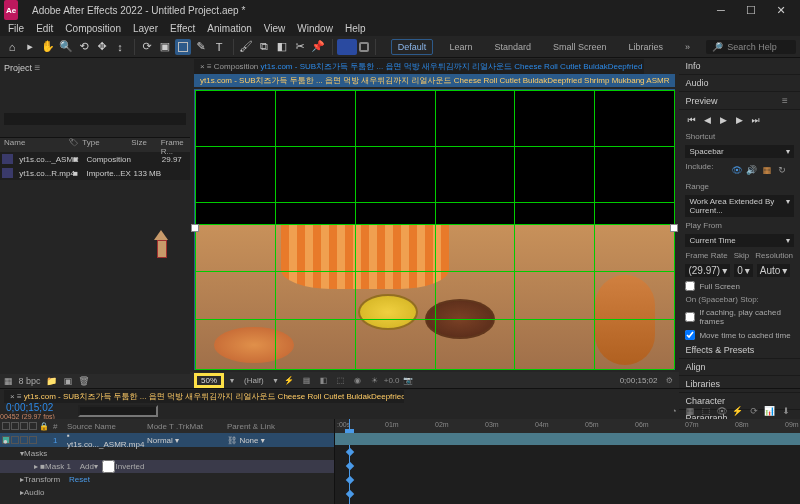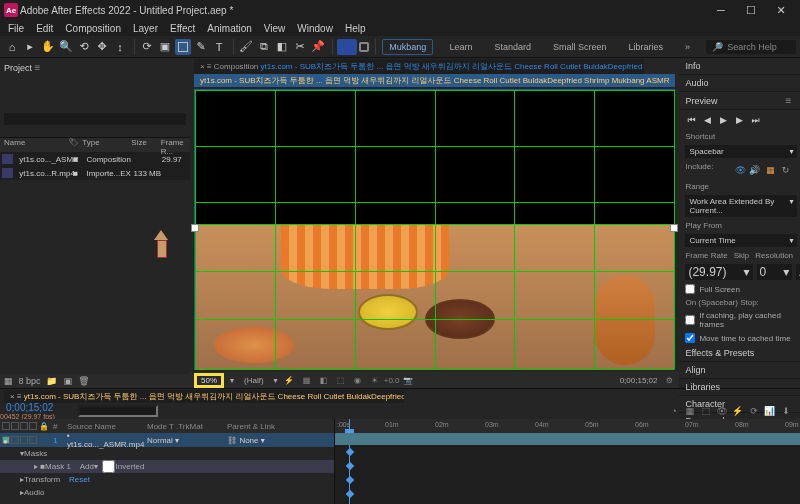--- a/index.html
+++ b/index.html
@@ -1,18 +1,18 @@
 <!DOCTYPE html>
 <html><head>
 <meta charset="utf-8">
 <style>
 * { margin: 0; padding: 0; box-sizing: border-box; font-family: "Segoe UI", Arial, sans-serif; }
 body { background: #1e1e1e; color: #ccc; font-size: 10px; width: 800px; height: 504px; overflow: hidden; position: relative; }
 .titlebar { background: #1e1e1e; height: 20px; display: flex; align-items: center; padding: 0 4px; }
-.ae-logo { width: 14px; height: 14px; background: #be185d; color: #fff; font-size: 8px; font-weight: bold; display: flex; align-items: center; justify-content: center; margin-right: 2px; border-radius: 2px; }
+.ae-logo { width: 14px; height: 20px; background: #be185d; color: #fff; font-size: 8px; font-weight: bold; display: flex; align-items: center; justify-content: center; margin-right: 14px; border-radius: 2px; }
 .titlebar-title { flex: 1; font-size: 10px; color: #ccc; }
 .win-btn { width: 30px; height: 18px; display: flex; align-items: center; justify-content: center; color: #ccc; font-size: 11px; }
 .menubar { background: #1e1e1e; height: 16px; display: flex; align-items: center; padding: 0 4px; gap: 4px; }
 .menubar span { padding: 0 4px; font-size: 10px; color: #ccc; }
 .toolbar { background: #252525; height: 22px; display: flex; align-items: center; padding: 0 4px; border-bottom: 1px solid #111; }
 .tool-grp { display: flex; gap: 2px; align-items: center; padding-right: 6px; margin-right: 4px; border-right: 1px solid #3a3a3a; }
 .tool { width: 16px; height: 16px; display: flex; align-items: center; justify-content: center; color: #ccc; font-size: 11px; border-radius: 2px; }
 .tool.active { background: #2d5a8a; }
 .tool-rect { border: 1px solid #bbb; width: 10px; height: 10px; }
 .toolbar-right { margin-left: auto; display: flex; gap: 10px; align-items: center; }
@@ -66,21 +66,21 @@
 .r-play { display: flex; gap: 4px; padding: 4px 6px; }
 .r-play span { width: 12px; height: 12px; display:flex;align-items:center;justify-content:center; color:#ccc; font-size:9px; }
 .r-sel { background: #1a1a1a; padding: 2px 4px; margin: 2px 6px; font-size: 8px; display:flex; justify-content:space-between; }
 .r-ic-row { display: flex; gap: 3px; padding: 2px 6px; justify-content: flex-end; }
 .r-ic { width: 12px; height: 12px; display:flex;align-items:center;justify-content:center; font-size:9px; }
 .r-ic.blue { color: #4a9ae8; }
 .r-ic.orange { color: #e89a4a; }
 .r-chk { display:flex; gap:4px; align-items:center; padding:2px 6px; font-size:8px; color:#aaa; }
 .r-chk input { width:10px;height:10px; }
 .fr-row { display:flex; gap:4px; padding:2px 6px; }
-.fr-box { background:#1a1a1a; padding:1px 3px; font-size:12px; display:flex; gap:17px; }
+.fr-box { background:#1a1a1a; padding:1px 3px; font-size:10px; display:flex; gap:2px; }
 .timeline { height: 118px; background: #252525; border-top: 1px solid #111; display: flex; flex-direction: column; }
 .tl-tab { height: 14px; display: flex; align-items: center; padding: 0 4px; }
 .tl-tab-btn { background: #1e1e1e; padding: 1px 6px; font-size: 8px; color: #aaa; max-width: 400px; overflow: hidden; white-space: nowrap; }
 .tl-tab-btn .hl { color: #ffcc66; }
 .tl-toolbar { height: 16px; display: flex; align-items: center; }
 .tl-time { width: 72px; color: #2d8ae8; font-size: 10px; padding-left: 6px; }
 .tl-time2 { font-size: 7px; color: #c86; }
 .tl-search { background:#1a1a1a; width:80px; height:12px; margin-left:6px; }
 .tl-icons { display:flex; gap:4px; margin-left:auto; padding-right:8px; }
 .tl-icons span { width:12px;height:12px; color:#888; display:flex;align-items:center;justify-content:center; font-size:9px; }
@@ -151,21 +151,21 @@
     <div class="tool">⧉</div>
     <div class="tool">◧</div>
     <div class="tool">✂</div>
     <div class="tool">📌</div>
   </div>
   <div class="tool-grp">
     <div class="tool" style="background:#2a4aa0;width:20px"></div>
     <div class="tool" style="border:2px solid #888;width:10px;height:10px"></div>
   </div>
   <div class="toolbar-right">
-    <div class="ws-btn default">Mukbang</div>
+    <div class="ws-btn default">Default</div>
     <div class="ws-btn">Learn</div>
     <div class="ws-btn">Standard</div>
     <div class="ws-btn">Small Screen</div>
     <div class="ws-btn">Libraries</div>
     <div class="ws-btn">»</div>
     <div class="search-box">
         <span>🔎</span>
         <span>Search Help</span>
       </div>
   </div>

